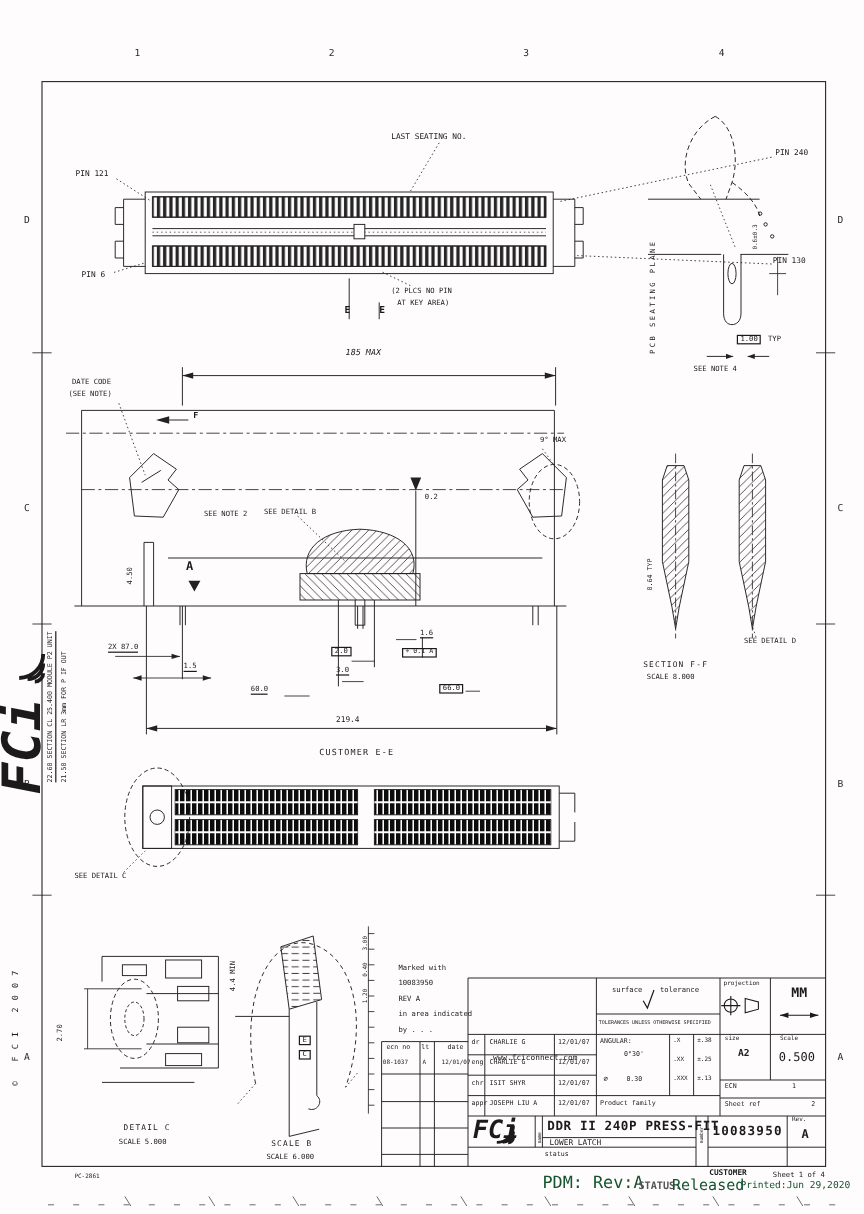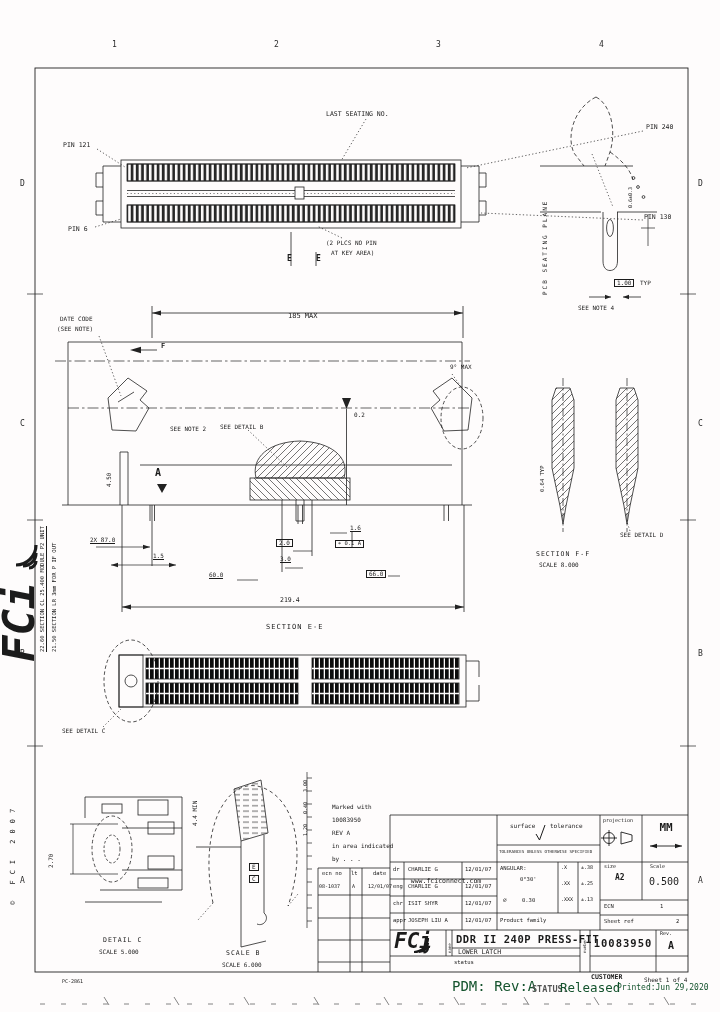--- a/index.html
+++ b/index.html
@@ -247,40 +247,40 @@
     <div class="ann zone" style="left: 698px; top: 877px;">A</div>
     <div class="ann" style="left: 63px; top: 142px; font-size: 6.5px;">PIN 121</div>
     <div class="ann" style="left: 68px; top: 226px; font-size: 6.5px;">PIN 6</div>
     <div class="ann" style="left: 326px; top: 111px; font-size: 6.5px;">LAST SEATING NO.</div>
     <div class="ann" style="left: 646px; top: 124px; font-size: 6.5px;">PIN 240</div>
     <div class="ann" style="left: 644px; top: 214px; font-size: 6.5px;">PIN 130</div>
     <div class="ann" style="left: 326px; top: 240px; font-size: 6px;">(2 PLCS NO PIN</div>
     <div class="ann" style="left: 331px; top: 250px; font-size: 6px;">AT KEY AREA)</div>
     <div class="ann bold" style="left: 287px; top: 255px; font-size: 8px;">E</div>
     <div class="ann bold" style="left: 316px; top: 255px; font-size: 8px;">E</div>
-    <div class="ann" style="left: 288px; top: 313px; font-size: 7px;">185 MAX</div>
+    <div class="ann" style="left: 288px; top: 291px; font-size: 7px; font-style: italic;">185 MAX</div>
     <div class="ann" style="left: 60px; top: 316px; font-size: 6px;">DATE CODE</div>
     <div class="ann" style="left: 57px; top: 326px; font-size: 6px;">(SEE NOTE)</div>
     <div class="ann bold" style="left: 161px; top: 343px; font-size: 7px;">F</div>
     <div class="ann" style="left: 450px; top: 364px; font-size: 6px;">9° MAX</div>
     <div class="ann" style="left: 170px; top: 426px; font-size: 6px;">SEE NOTE 2</div>
     <div class="ann" style="left: 220px; top: 424px; font-size: 6px;">SEE DETAIL B</div>
     <div class="ann" style="left: 354px; top: 412px; font-size: 6px;">0.2</div>
     <div class="ann bold" style="left: 155px; top: 468px; font-size: 10px;">A</div>
     <div class="ann" style="left: 106px; top: 487px; font-size: 6px; transform: rotate(-90deg);">4.50</div>
     <div class="ann ul" style="left: 90px; top: 537px; font-size: 6px;">2X 87.0</div>
     <div class="ann ul" style="left: 153px; top: 553px; font-size: 6px;">1.5</div>
     <div class="ann box" style="left: 276px; top: 539px; font-size: 6px;">2.0</div>
     <div class="ann ul" style="left: 350px; top: 525px; font-size: 6px;">1.6</div>
     <div class="ann box" style="left: 335px; top: 540px; font-size: 5.5px;">⌖ 0.1 A</div>
     <div class="ann ul" style="left: 280px; top: 556px; font-size: 6px;">3.0</div>
     <div class="ann ul" style="left: 209px; top: 572px; font-size: 6px;">60.0</div>
     <div class="ann box" style="left: 366px; top: 570px; font-size: 6px;">66.0</div>
     <div class="ann" style="left: 280px; top: 597px; font-size: 6.5px;">219.4</div>
-    <div class="ann" style="left: 266px; top: 624px; font-size: 7px; letter-spacing: 1px;">SECTION E-E</div>
+    <div class="ann" style="left: 266px; top: 624px; font-size: 7px; letter-spacing: 1px;">CUSTOMER E-E</div>
     <div class="ann" style="left: 62px; top: 728px; font-size: 6px;">SEE DETAIL C</div>
     <div class="ann" style="left: 542px; top: 295px; font-size: 6px; transform: rotate(-90deg); letter-spacing: 2px;">PCB SEATING PLANE</div>
     <div class="ann" style="left: 628px; top: 208px; font-size: 5px; transform: rotate(-90deg);">0.6±0.3</div>
     <div class="ann box" style="left: 614px; top: 279px; font-size: 6px;">1.00</div>
     <div class="ann" style="left: 640px; top: 280px; font-size: 6px;">TYP</div>
     <div class="ann" style="left: 578px; top: 305px; font-size: 6px;">SEE NOTE 4</div>
     <div class="ann" style="left: 540px; top: 492px; font-size: 5.5px; transform: rotate(-90deg);">0.64 TYP</div>
     <div class="ann" style="left: 536px; top: 551px; font-size: 6.5px; letter-spacing: 1px;">SECTION F-F</div>
     <div class="ann" style="left: 539px; top: 562px; font-size: 6px;">SCALE 8.000</div>
     <div class="ann" style="left: 620px; top: 532px; font-size: 6px;">SEE DETAIL D</div>

